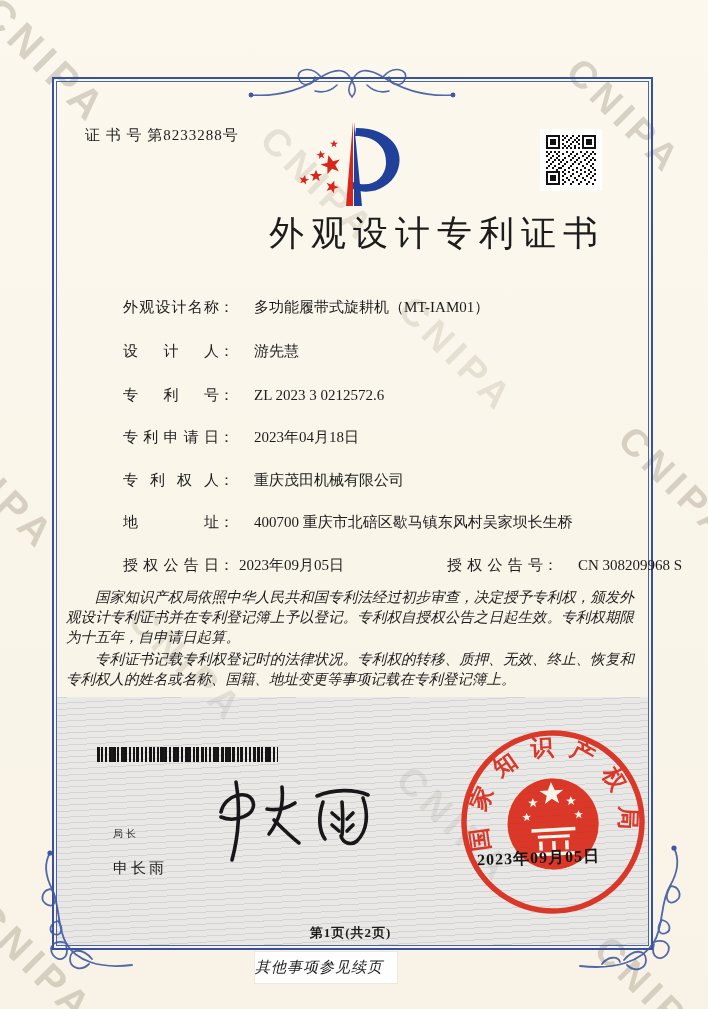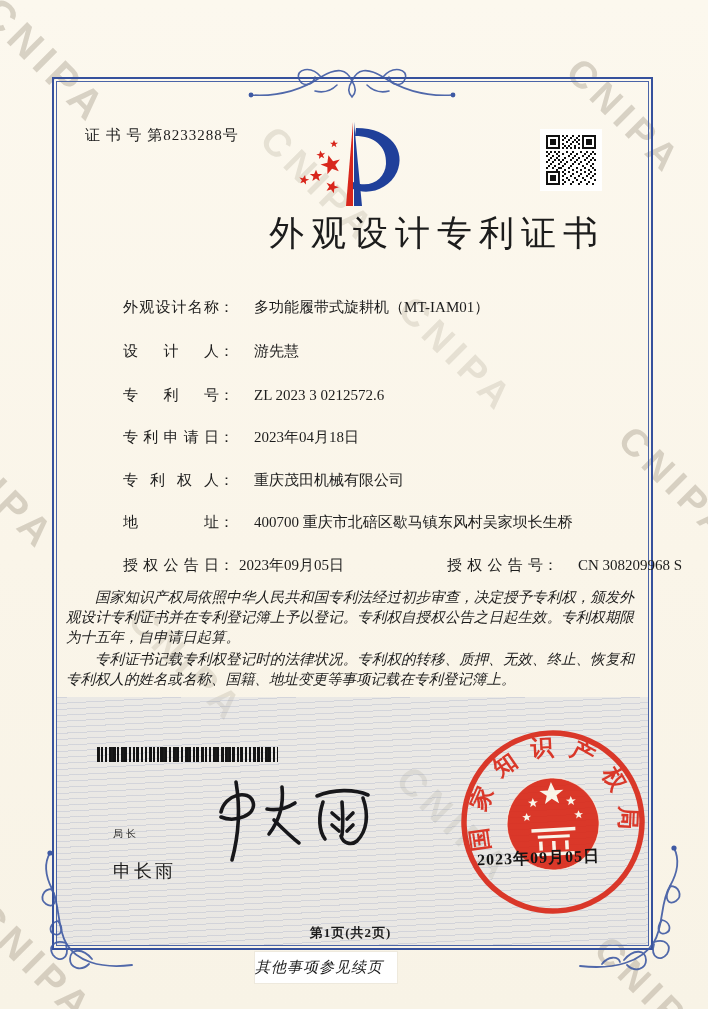--- a/index.html
+++ b/index.html
@@ -35,21 +35,21 @@
     text-align:justify;font-style:italic;}
   .paras p{margin:0;text-indent:2em;}
   .paras p + p{margin-top:2px;}
   .barcode{position:absolute;left:97px;top:747px;width:181px;height:15px;
     background-image:
       repeating-linear-gradient(90deg,#141414 0 2px,rgba(0,0,0,0) 2px 4px),
       repeating-linear-gradient(90deg,#141414 0 1px,rgba(0,0,0,0) 1px 9px),
       repeating-linear-gradient(90deg,#1a1a1a 0 3px,rgba(0,0,0,0) 3px 13px);}
   .sig-title{position:absolute;left:113px;top:827px;font-size:10px;letter-spacing:3px;
     font-family:"Liberation Sans","DejaVu Sans",sans-serif;}
-  .sig-name{position:absolute;left:113px;top:859px;font-size:18px;letter-spacing:3px;
+  .sig-name{position:absolute;left:113px;top:859px;font-size:15px;letter-spacing:3px;
     font-family:"Liberation Sans","DejaVu Sans",sans-serif;}
   .signature{position:absolute;left:205px;top:772px;}
   .seal{position:absolute;left:453px;top:722px;transform:rotate(-3deg);}
   .seal-date{position:absolute;left:477px;top:848px;font-size:16px;font-weight:600;
     letter-spacing:1px;color:#151515;transform:rotate(-2deg);}
   .page-num{position:absolute;left:52px;width:597px;top:924px;text-align:center;font-size:13px;letter-spacing:1px;font-weight:bold;}
   .note-box{position:absolute;left:255px;top:952px;width:142px;height:31px;background:#ffffff;
     text-align:left;line-height:31px;font-size:15px;font-style:italic;letter-spacing:1px;
     box-shadow:0 0 0 1px rgba(0,0,0,.04);}
   .orn{position:absolute;pointer-events:none;}

